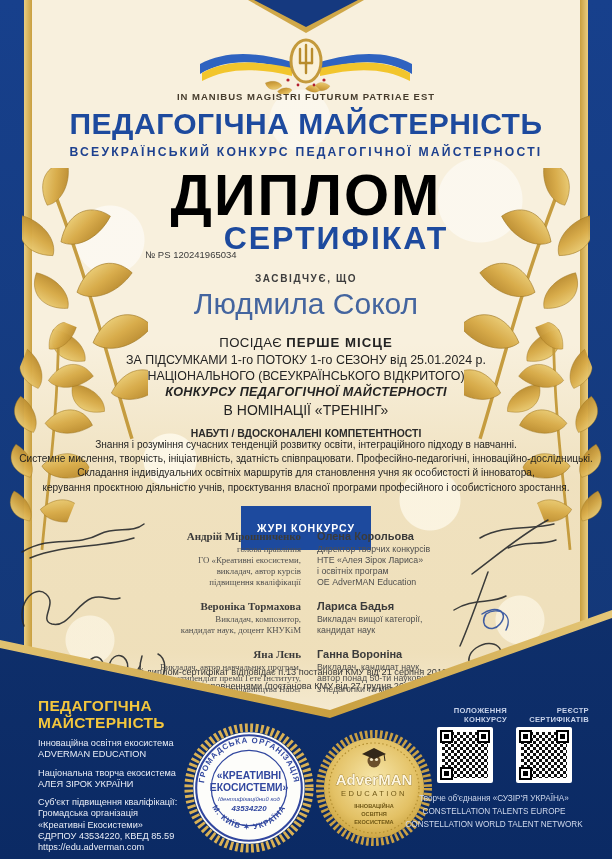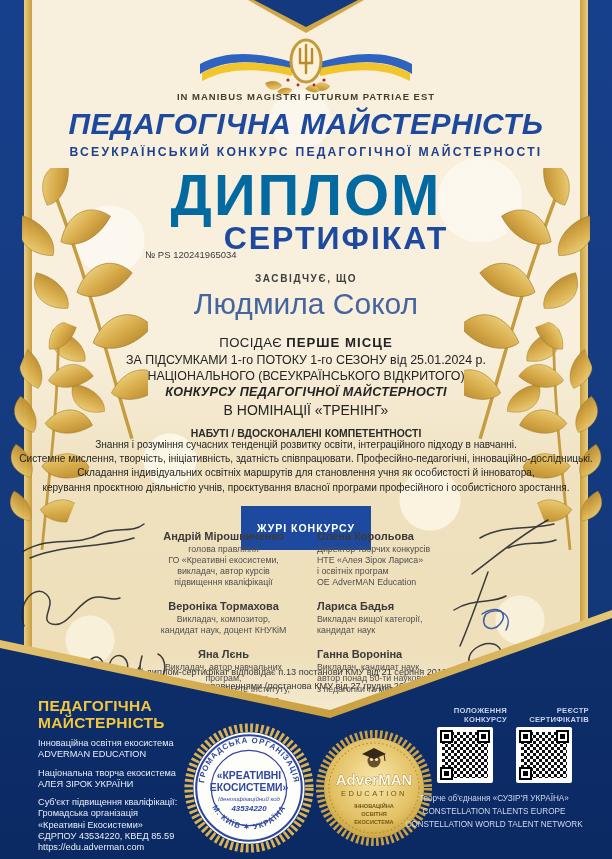--- a/index.html
+++ b/index.html
@@ -26,41 +26,41 @@
   .pennant{left:0;top:0;width:612px;height:36px;z-index:2;}
   .emblem{left:196px;top:36px;width:220px;height:58px;z-index:2;}
   .br{z-index:2;opacity:.97;}
   .br1{left:22px;top:168px;width:126px;height:276px;}
   .br2{right:22px;top:168px;width:126px;height:276px;transform:scaleX(-1);}
   .br3{left:-4px;top:324px;width:102px;height:224px;transform:rotate(22deg);}
   .br4{right:-4px;top:324px;width:102px;height:224px;transform:scaleX(-1) rotate(22deg);}
   
   .ctr{position:absolute;left:40px;right:40px;text-align:center;z-index:3;}
   .motto{top:91px;font-size:9.5px;font-weight:bold;letter-spacing:1px;color:#463c2d;}
-  .title{top:107px;font-size:30px;font-weight:800;letter-spacing:.5px;color:#1d4a9e;font-style:italic;}
+  .title{top:107px;font-size:30px;font-weight:800;letter-spacing:.5px;color:#1d4a9e;}
   .subtitle{top:145px;font-size:12.2px;font-weight:bold;letter-spacing:2.2px;color:#1e418f;}
-  .dip1{top:166px;font-size:58px;font-weight:800;letter-spacing:2px;color:#0369a1;line-height:1;}
+  .dip1{top:166px;font-size:58px;font-weight:800;letter-spacing:2px;color:#000000;line-height:1;}
   .dip2{top:222px;font-size:32px;font-weight:800;letter-spacing:2px;color:#1d4a9e;transform:translateX(30px);line-height:1;}
   .dipnum{position:absolute;left:118px;top:249px;font-size:9.5px;color:#3a3a3a;z-index:3;margin-left:27px;}
   .certifies{top:273px;font-size:10px;font-weight:bold;letter-spacing:1.6px;color:#3d3d3d;}
   .name{top:287px;font-size:30px;color:#44659f;}
   .awardline{top:335px;font-size:13.2px;color:#232323;letter-spacing:.4px;}
   .awardline b{letter-spacing:1px;}
   .r1{top:353px;font-size:12.4px;color:#232323;}
   .r2{top:369px;font-size:12.4px;color:#232323;}
   .r3{top:385px;font-size:12.6px;font-weight:bold;color:#232323;letter-spacing:.3px;font-style:italic;}
   .r4{top:402px;font-size:14px;color:#232323;}
   .comph{top:428px;font-size:10.4px;font-weight:bold;color:#2a2a2a;}
   .compl{top:438px;font-size:10.1px;line-height:14.2px;color:#1f1f1f;left:18px;right:18px;}
   .jurybox{top:506px;z-index:3;}
   .jurybox span{display:inline-block;background:#1d4a9e;color:#fff;font-size:10.5px;font-weight:bold;
       letter-spacing:1px;padding:16px 16px;}
   .jury{position:absolute;top:530px;left:146px;right:140px;display:flex;gap:16px;z-index:3;}
   .jcol{flex:1;}
-  .jcol.l{text-align:center;}
+  .jcol.l{text-align:right;font-family:Liberation Serif, serif;}
   .jcol.r{text-align:left;}
   .jent{margin-bottom:12px;}
   .jname{font-size:11px;font-weight:bold;color:#3b3b3b;margin-bottom:2px;}
   .jroles{font-size:8.8px;line-height:11px;color:#4f4f4f;}
   .legal{top:666px;font-size:9.2px;line-height:13.5px;color:#3a3a3a;}
   .sigs{left:0;top:0;width:612px;height:859px;z-index:3;}
   
   .f-gold{position:absolute;inset:0;z-index:4;background:linear-gradient(100deg,#e9cd81,#c99f3f 60%,#e9cd81);
       clip-path:polygon(0 640px,330px 710px,612px 610px,612px 859px,0 859px);}
   .f-navy{position:absolute;inset:0;z-index:4;background:linear-gradient(180deg,#1a4190 0%,#123472 45%,#0b2a64 100%);

